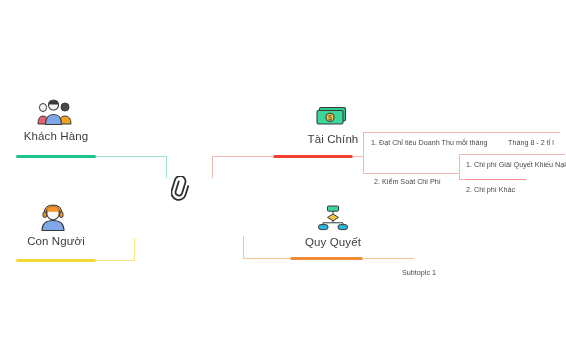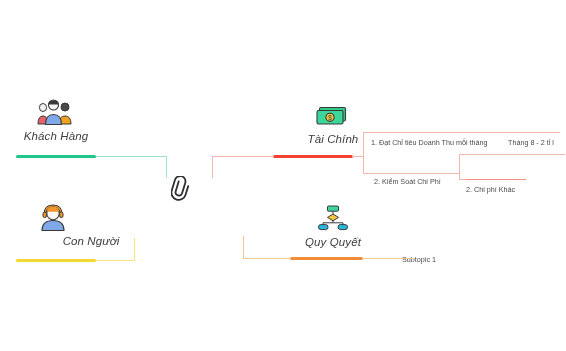--- a/index.html
+++ b/index.html
@@ -14,21 +14,20 @@
   #canvas{position:absolute;inset:0;width:566px;height:351px;}
 
   
   .node{position:absolute;}
 
   .node-label{
     color:#3d3d3d;
     white-space:nowrap;
     text-align:center;
     letter-spacing:.1px;
-    font-style:italic;
   }
   .topic-label{font-size:11.5px;}
   .sub-label{font-size:7.2px;color:#4a4a4a;white-space:nowrap;margin-top:19px;}
 
   
   .bar{position:absolute;height:3px;border-radius:1.5px;}
 
   
   .seg{position:absolute;background:#f2b8b5;}
   .seg.h{height:1px;}
@@ -82,21 +81,21 @@
         <circle cx="17" cy="12.5" r="6.2" fill="#f7f7f7" stroke="#3a3a3a" stroke-width="1.1"></circle>
         <path d="M17 5.8 q6 0 6 5 l-12 0 q0 -5 6 -5z" fill="#f0962c"></path>
 
         <rect x="7" y="11" width="3.4" height="5.5" rx="1.6" fill="#f0962c" stroke="#3a3a3a" stroke-width="1"></rect>
         <rect x="23.6" y="11" width="3.4" height="5.5" rx="1.6" fill="#f0962c" stroke="#3a3a3a" stroke-width="1"></rect>
 
         <path d="M6 29.5 q0 -10 11 -10 q11 0 11 10 z" fill="#7fa8e8" stroke="#3a3a3a" stroke-width="1.1"></path>
       </svg>
     </span>
 
-    <div class="node-label topic-label" style="position:absolute;left:8px;top:34px;width:112px;padding-left:27px;">Con Người</div>
+    <div class="node-label topic-label" style="position:absolute;left:0;top:34px;width:112px;">Con Người</div>
   </div>
 
   <div class="bar" style="left:16px;top:259px;width:80px;background:#f5d833;"></div>
   <div class="seg h" style="left:96px;top:260px;width:39px;background:#f7e482;"></div>
   <div class="seg v" style="left:134px;top:238px;height:22px;background:#f7e482;"></div>
 
   <div id="clip">
     <svg width="28" height="28" viewBox="0 0 28 28">
       <g transform="rotate(-28 14 14)">
         <path d="M17.4 5.2 l-8.6 8.6 a3.9 3.9 0 0 0 5.5 5.5 l9.0 -9.0 a6.2 6.2 0 0 0 -8.8 -8.8 l-9.2 9.2 a8.4 8.4 0 0 0 11.9 11.9 l7.4 -7.4" fill="none" stroke="#2f3033" stroke-width="2.1" stroke-linecap="round" stroke-linejoin="round" transform="translate(-2.5,-1) scale(0.86)"></path>
@@ -144,20 +143,23 @@
 
   <div class="node" style="left:374px;top:158px;">
     <div class="sub-label">2. Kiểm Soát Chi Phí</div>
   </div>
   <div class="seg h" style="left:363px;top:173px;width:9px;background:#f4b6b0;"></div>
   <div class="subbar" style="left:371px;top:173px;width:81px;background:#f4b6b0;"></div>
 
   <div class="seg h" style="left:452px;top:173px;width:8px;background:#f4b6b0;"></div>
   <div class="seg v" style="left:459px;top:154px;height:26px;background:#f4b6b0;"></div>
 
+  <div class="node" style="left:466px;top:141px;">
+    <div class="sub-label">1. Chi phí Giải Quyết Khiếu Nại</div>
+  </div>
   <div class="seg h" style="left:459px;top:154px;width:8px;background:#f4b6b0;"></div>
   <div class="subbar" style="left:466px;top:154px;width:99px;background:#f4b6b0;"></div>
 
   <div class="node" style="left:466px;top:166px;">
     <div class="sub-label">2. Chi phí Khác</div>
   </div>
   <div class="seg h" style="left:459px;top:179px;width:8px;background:#f4b6b0;"></div>
   <div class="subbar" style="left:466px;top:179px;width:60px;background:#f58e84;"></div>
 
   <div class="node" style="left:277px;top:205px;width:112px;">
@@ -180,18 +182,18 @@
     <div class="node-label topic-label" style="position:absolute;left:0;top:31px;width:112px;">Quy Quyết</div>
   </div>
 
   <div class="bar" style="left:290px;top:257px;width:73px;background:#f08b38;"></div>
 
   <div class="seg h" style="left:243px;top:258px;width:48px;background:#f7c68e;"></div>
   <div class="seg v" style="left:243px;top:236px;height:22px;background:#f7c68e;"></div>
 
   <div class="seg h" style="left:362px;top:258px;width:10px;background:#f7c68e;"></div>
 
-  <div class="node" style="left:372px;top:236px;padding-left:30px;">
+  <div class="node" style="left:372px;top:249px;padding-left:30px;">
     <div class="sub-label">Subtopic 1</div>
   </div>
   <div class="subbar" style="left:372px;top:258px;width:42px;background:#f7c68e;"></div>
 
 </div>
 
 </body></html>

